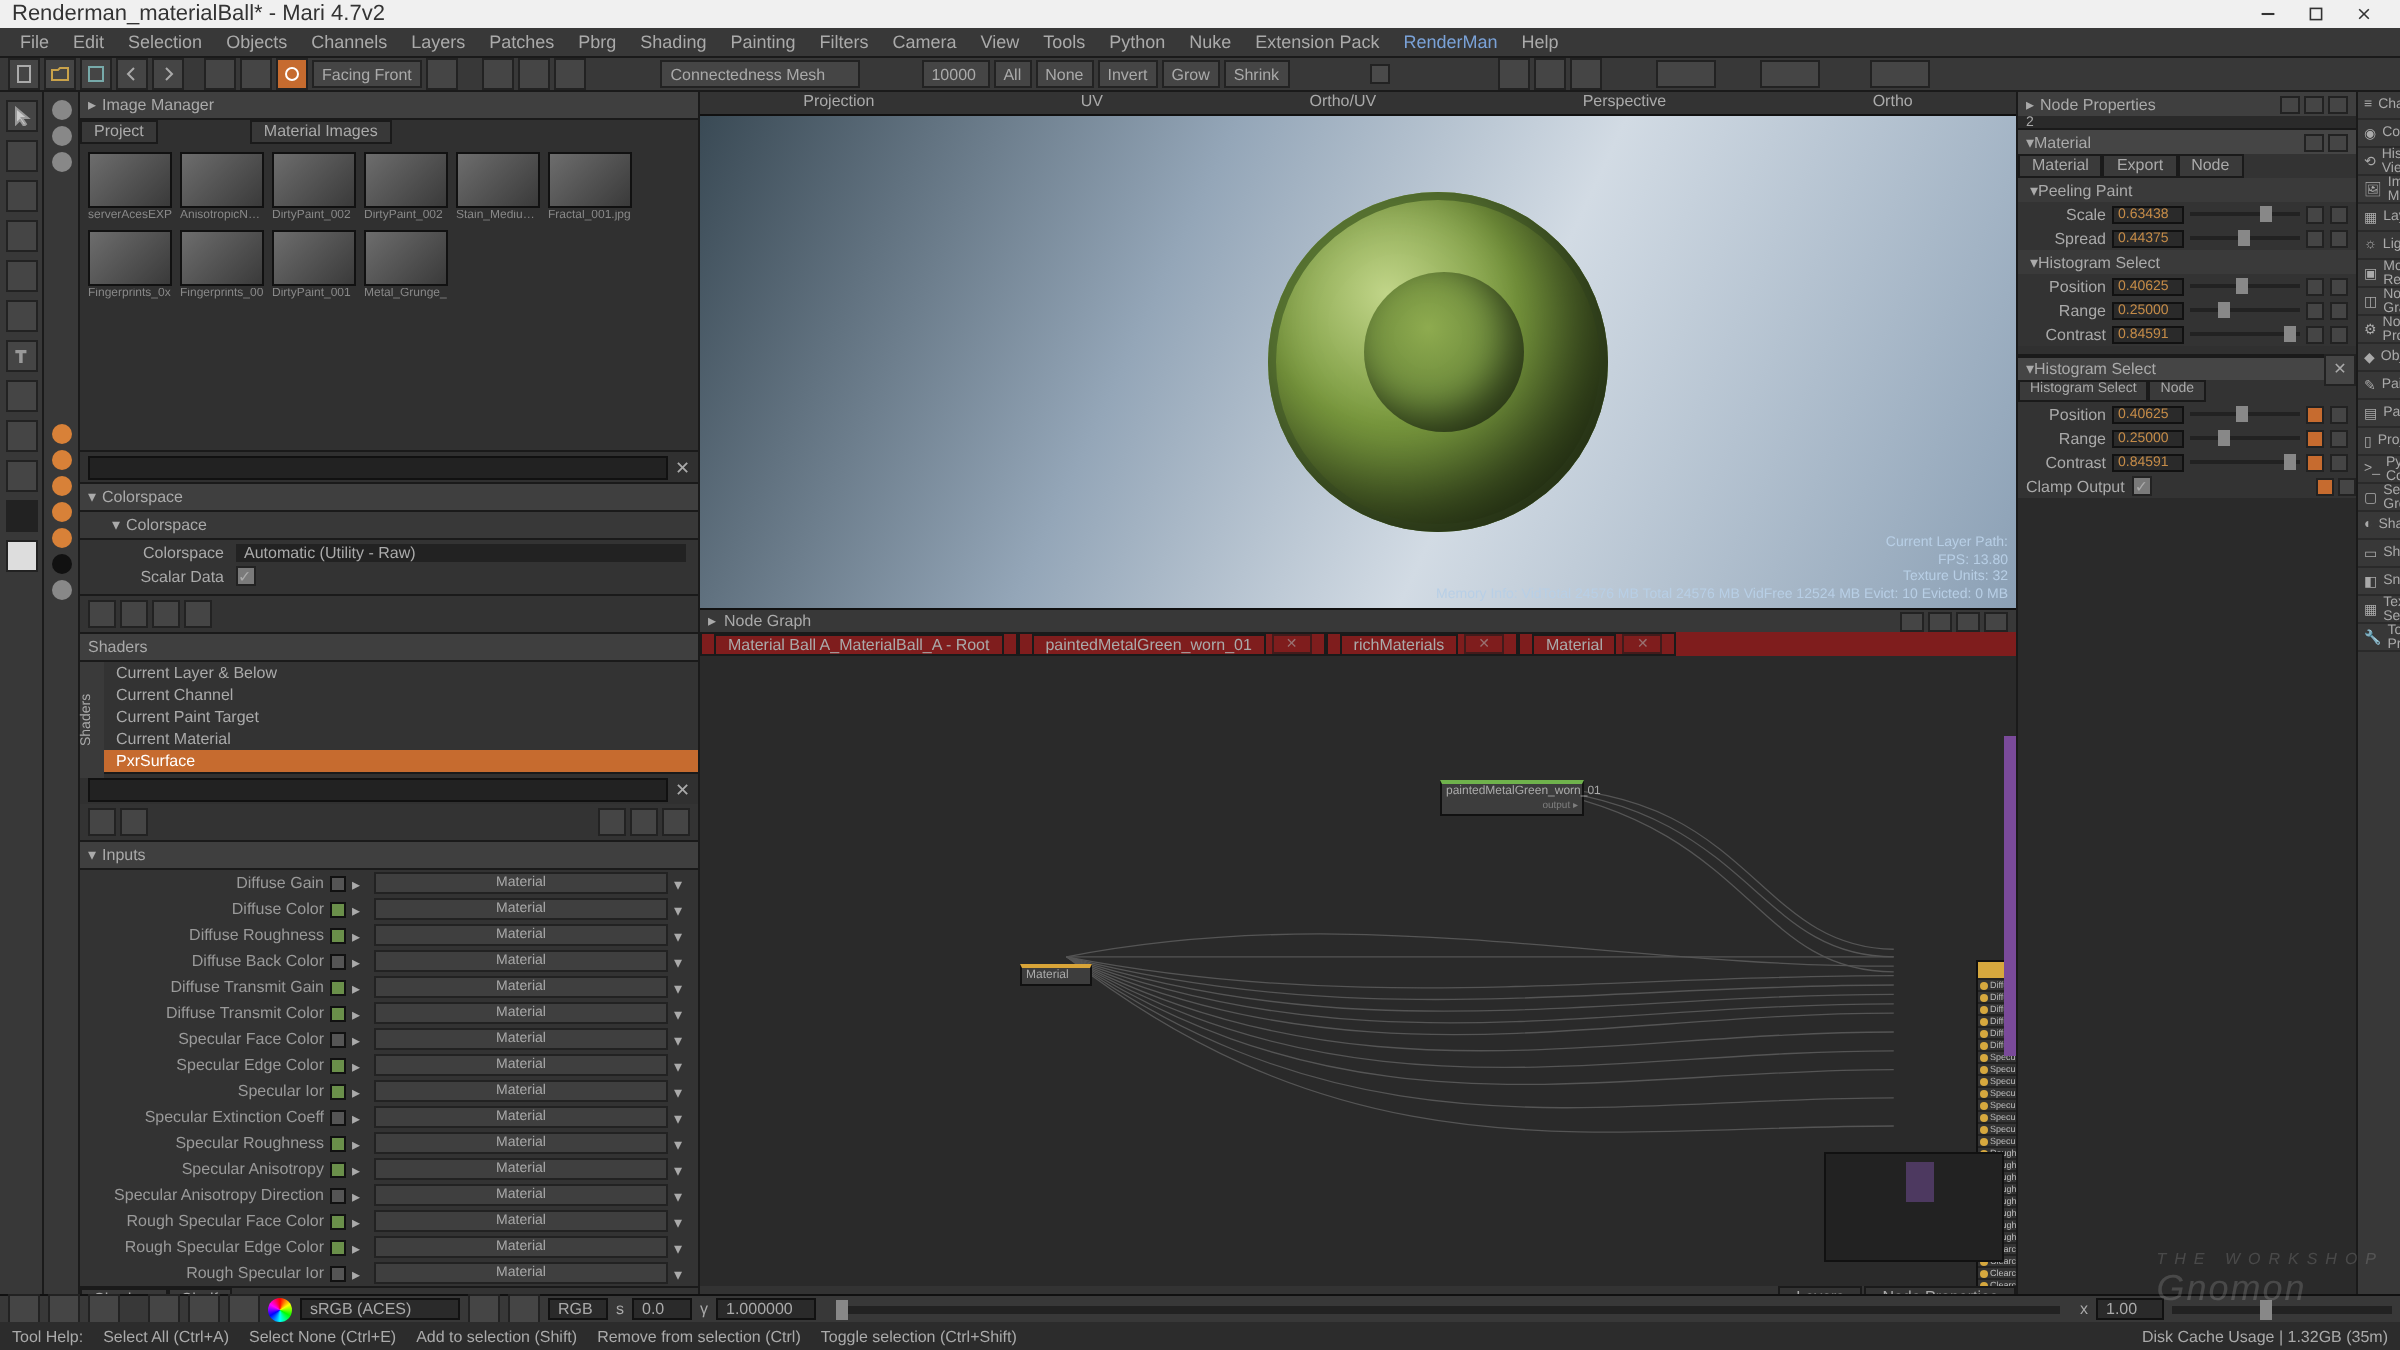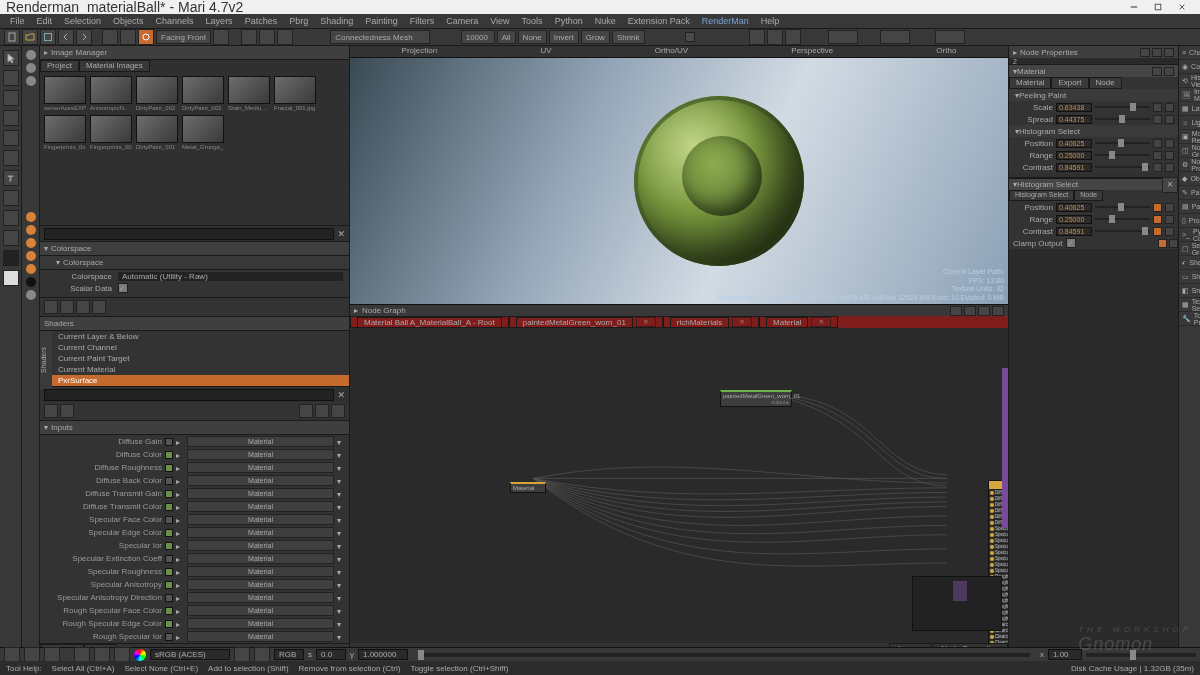--- a/index.html
+++ b/index.html
@@ -1,19 +1,19 @@
 <!DOCTYPE html>
 <html><head>
 <meta charset="utf-8">
 <style>
   * { margin: 0; padding: 0; box-sizing: border-box; font-family: 'Segoe UI', Tahoma, sans-serif; }
   body { background: #2a2a2a; color: #aaa; font-size: 9px; overflow: hidden; width: 1200px; height: 675px; position: relative; }
 
   
-  .titlebar { height: 14px; background: #f0f0f0; display: flex; align-items: center; padding: 0 6px; font-size: 14px; color: #333; }
+  .titlebar { height: 14px; background: #f0f0f0; display: flex; align-items: center; padding: 0 6px; font-size: 11px; color: #333; }
   .titlebar .spacer { flex: 1; }
   .win-btn { width: 24px; height: 14px; display: inline-flex; align-items: center; justify-content: center; }
   .win-btn svg { width: 8px; height: 8px; }
 
   
   .menubar { height: 14px; background: #383838; display: flex; align-items: center; padding-left: 4px; }
   .menubar span { padding: 0 6px; cursor: default; }
   .menubar .renderman { color: #7aa2d8; }
 
   
@@ -35,21 +35,21 @@
   .dot.orange { background: #d88138; }
   .dot.black { background: #111; }
 
   
   .leftcol { background: #303030; display: flex; flex-direction: column; border-right: 1px solid #1a1a1a; }
   .panel-hdr { height: 14px; background: #3f3f3f; border-bottom: 1px solid #1a1a1a; padding: 0 4px; display: flex; align-items: center; font-size: 8px; }
   .panel-hdr .tri { margin-right: 3px; }
 
   
   .img-mgr { height: 195px; display: flex; flex-direction: column; }
-  .img-tabs { height: 12px; display: flex; font-size: 8px; }
+  .img-tabs { height: 12px; display: flex; font-size: 8px; gap: 46px; }
   .img-tabs span { padding: 0 6px; background: #383838; border: 1px solid #1a1a1a; }
   .img-grid { flex: 1; padding: 4px; display: flex; flex-wrap: wrap; gap: 4px; align-content: flex-start; }
   .thumb { width: 42px; display:flex; flex-direction:column; align-items:center; gap:1px;}
   .thumb .tbox { width: 42px; height: 28px; background: linear-gradient(135deg,#6d6d6d,#3a3a3a); border: 1px solid #111;}
   .thumb .tlbl { font-size: 6px; width:42px; overflow:hidden; text-overflow: ellipsis; white-space:nowrap; color:#888;}
 
   
   .colorspace { height: 56px; background:#333; border-top:1px solid #1a1a1a;}
   .cs-row { display:flex; align-items:center; height:12px; padding-left:8px; font-size:8px;}
   .cs-row .lbl { width:70px; text-align:right; padding-right:6px;}

